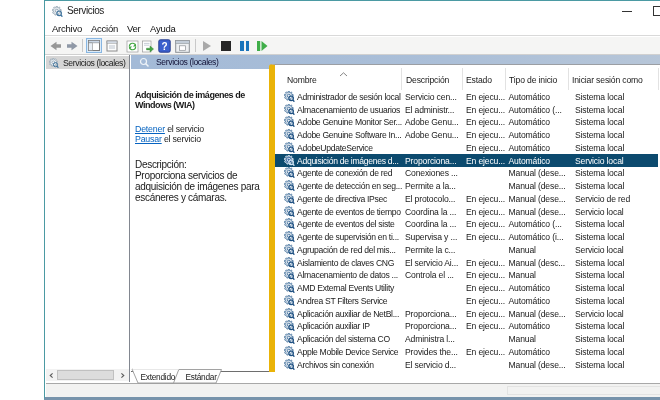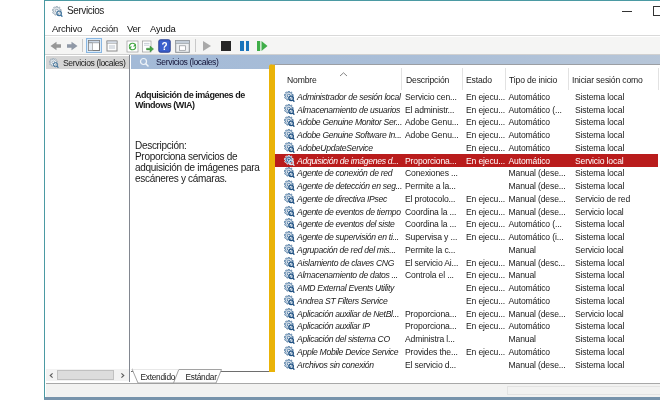--- a/index.html
+++ b/index.html
@@ -47,26 +47,26 @@
 
 
 #card { position:absolute; left:138px; top:9px; width:433px; height:308px; background:#fff;
   border-top:1px solid #9b9ea3; border-left:6px solid #eab308; border-radius:3px 0 0 0; }
 #thead { position:absolute; left:0; top:0; width:100%; height:26px; background:#fff; font-size:8.6px; letter-spacing:-0.15px; color:#1a1a1a; }
 #thead span { position:absolute; top:10px; }
 .hsep { position:absolute; top:3px; width:1px; height:22px; background:#e2e2e2; }
 
 .row { position:absolute; left:0; width:383px; height:12.75px; font-size:8.6px; color:#1a1a1a; }
 .row span { position:absolute; top:1.8px; white-space:nowrap; letter-spacing:-0.15px; }
-.row .c0 { left:22px; letter-spacing:-0.3px;font-style:italic; }
+.row .c0 { left:22px; letter-spacing:-0.3px; }
 .row .c1 { left:130px; }
 .row .c2 { left:191px; }
 .row .c3 { left:233.5px; }
 .row .c4 { left:300px; }
-.row.sel { background:#b91c1c; color:#fff; }
+.row.sel { background:#0c4a6e; color:#fff; }
 
 
 #vsb { position:absolute; left:420.5px; top:0; width:12px; height:307px; background:#fafafa; border-left:1px solid #ececec; }
 #vsb .thumb { position:absolute; left:1.5px; top:31px; width:9.5px; height:22px; background:#c9c9c9; }
 
 #statusbar { position:absolute; left:1px; top:383px; width:656px; height:13px; background:#f2f2f1; }
 #statusbar .b { position:absolute; top:1.5px; height:9.5px; border:1px solid #e3e3e2; }
 </style></head>
 <body>
 <div id="win">
@@ -173,20 +173,22 @@
       <svg class="ic" style="left:8px;top:2px" width="11" height="11" viewBox="0 0 11 11">
         <circle cx="4.5" cy="4.5" r="3" fill="none" stroke="#eef3f8" stroke-width="1.2"></circle>
         <line x1="6.8" y1="6.8" x2="9.5" y2="9.5" stroke="#eef3f8" stroke-width="1.5"></line>
       </svg>
       <span>Servicios (locales)</span>
     </div>
 
     <div id="descpanel">
       <div class="t">Adquisición de imágenes de Windows (WIA)</div>
       <div style="height:14.4px"></div>
+      <div class="lnk"><a>Detener</a> el servicio</div>
+      <div class="lnk"><a>Pausar</a> el servicio</div>
       <div style="height:15px"></div>
       <div class="dsc">Descripción:<br>Proporciona servicios de adquisición de imágenes para escáneres y cámaras.</div>
     </div>
 
     <div id="card">
       <div id="thead">
         <span style="left:12px">Nombre</span>
         <svg class="ic" style="left:64px;top:7px" width="9" height="5" viewBox="0 0 9 5">
           <path d="M1 4 L4.5 0.8 L8 4" fill="none" stroke="#777" stroke-width="0.9"></path>
         </svg>

